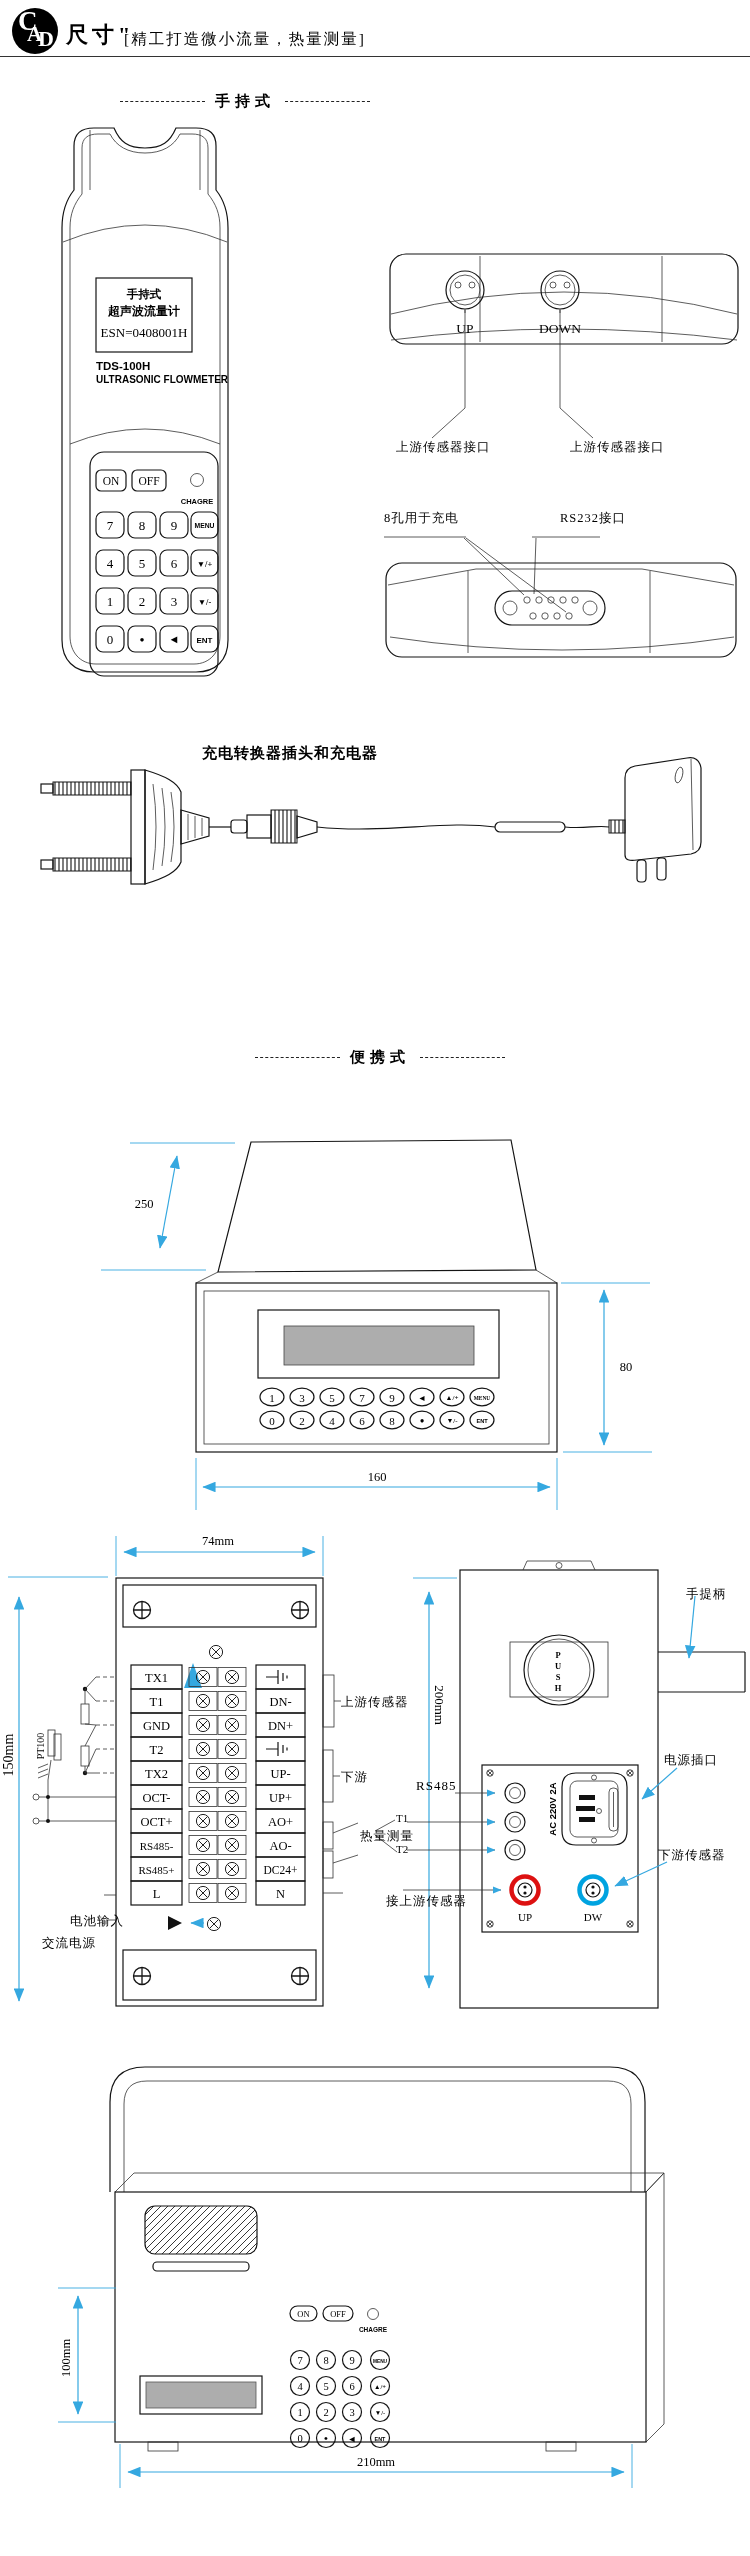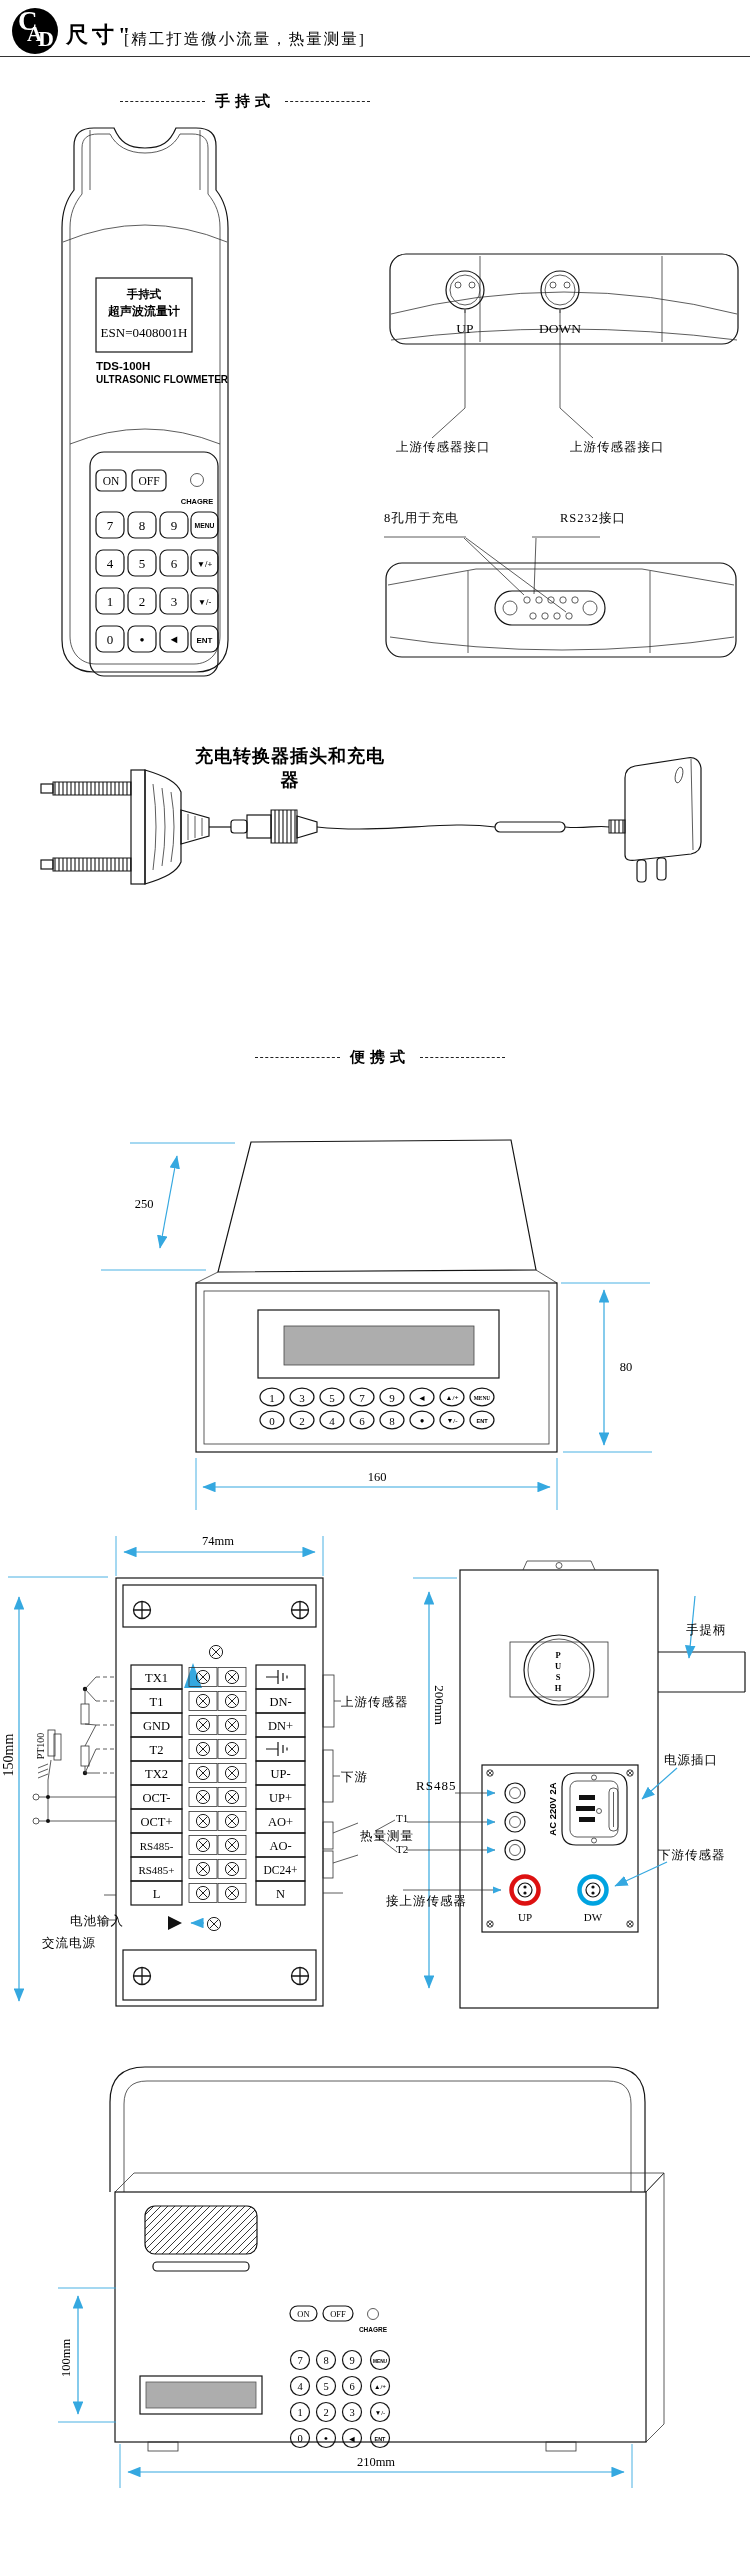--- a/index.html
+++ b/index.html
@@ -186,21 +186,21 @@
         <circle class="thin" cx="173" cy="105" r="3.2"></circle>
         <circle class="thin" cx="185" cy="105" r="3.2"></circle>
         <circle class="thin" cx="197" cy="105" r="3.2"></circle>
       <circle class="thin" cx="155" cy="121" r="3.2"></circle>
         <circle class="thin" cx="167" cy="121" r="3.2"></circle>
         <circle class="thin" cx="179" cy="121" r="3.2"></circle>
         <circle class="thin" cx="191" cy="121" r="3.2"></circle>
     </g>
   </svg>
 
-  <div class="abs" style="left:190px;top:744px;width:200px;text-align:center;font-size:18px;font-weight:bold;letter-spacing:1px;">充电转换器插头和充电器</div>
+  <div class="abs" style="left:190px;top:744px;width:200px;text-align:center;font-size:15px;font-weight:bold;letter-spacing:1px;">充电转换器插头和充电器</div>
   <svg style="left:25px;top:730px;" width="710" height="190" viewBox="0 0 710 190">
     <g>
       <rect x="28" y="52" width="78" height="13" fill="url(#hatchv)" stroke="#141414" stroke-width="1"></rect>
       <rect class="ln" x="16" y="54" width="12" height="9"></rect>
       <rect x="28" y="128" width="78" height="13" fill="url(#hatchv)" stroke="#141414" stroke-width="1"></rect>
       <rect class="ln" x="16" y="130" width="12" height="9"></rect>
       <rect class="ln" x="106" y="40" width="14" height="114"></rect>
       <path class="ln" d="M120,40 C140,46 152,52 156,62 L156,132 C152,142 140,148 120,154 Z"></path>
       <path class="thin" d="M128,54 Q134,97 128,140 M137,58 Q143,97 137,136 M146,62 Q152,97 146,132"></path>
       <path class="ln" d="M156,80 L184,88 L184,106 L156,114 Z"></path>
@@ -510,21 +510,21 @@
       <text x="238" y="391" text-anchor="middle" font-size="11">DW</text>
     </g>
     <line class="thin" x1="100" y1="263" x2="140" y2="263" marker-end="url(#mc)"></line>
     <line class="thin" x1="52" y1="292" x2="140" y2="292" marker-end="url(#mc)"></line>
     <line class="thin" x1="52" y1="320" x2="140" y2="320" marker-end="url(#mc)"></line>
     <line class="thin" x1="48" y1="360" x2="146" y2="360" marker-end="url(#mc)"></line>
     <path class="thin" d="M40,290 L20,301 M20,305 L42,322"></path>
     <line class="dim" x1="322" y1="238" x2="287" y2="269" marker-end="url(#mc)"></line>
     <line class="dim" x1="312" y1="332" x2="260" y2="356" marker-end="url(#mc)"></line>
   </svg>
-  <div class="cjk" style="left:686px;top:1586px;margin-top:36px;">手提柄</div>
+  <div class="cjk" style="left:686px;top:1586px;">手提柄</div>
   <div class="abs" style="left:553px;top:1650px;writing-mode:vertical-rl;text-orientation:upright;font-size:8.5px;font-weight:bold;letter-spacing:1px;">PUSH</div>
   <div class="cjk sans" style="left:416px;top:1778px;font-family:'Liberation Serif',serif;font-size:13px;">RS485</div>
   <div class="abs" style="left:396px;top:1812px;font-size:11px;">T1</div>
   <div class="cjk" style="left:360px;top:1828px;">热量测量</div>
   <div class="abs" style="left:396px;top:1843px;font-size:11px;">T2</div>
   <div class="cjk" style="left:386px;top:1893px;">接上游传感器</div>
   <div class="cjk" style="left:664px;top:1752px;">电源插口</div>
   <div class="cjk" style="left:658px;top:1847px;">下游传感器</div>
 
   <svg style="left:40px;top:2040px;" width="680" height="480" viewBox="0 0 680 480">

